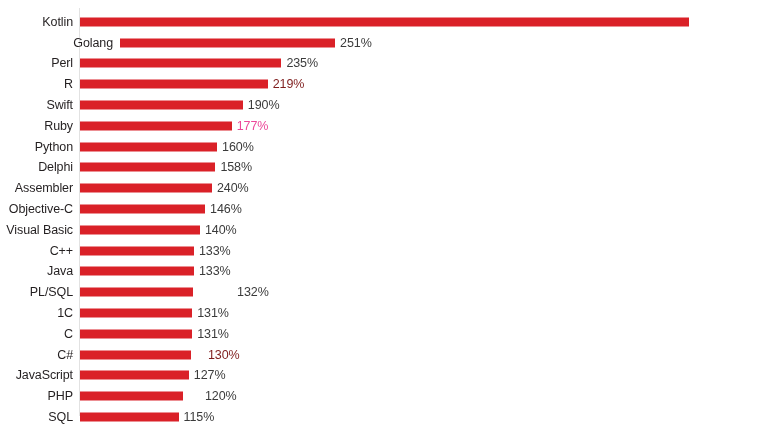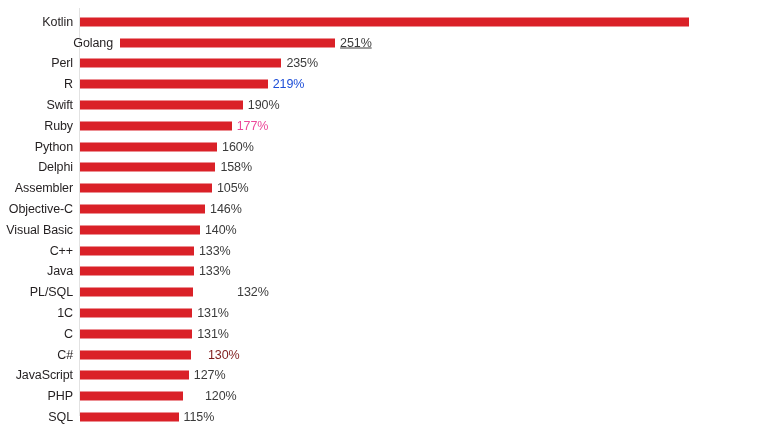--- a/index.html
+++ b/index.html
@@ -91,35 +91,35 @@
           <div class="bar-track" style="width: 634.18px;">
             <div class="bar" style="width: 634.18px; background: rgb(218, 33, 40);"></div>
           </div>
           <div class="value-label" style="left: 719.18px; color: rgb(59, 59, 59);">740%</div>
         </div>
         <div class="bar-row" style="top: 32.3px; margin-left: 40px;">
           <div class="cat-label">Golang</div>
           <div class="bar-track" style="width: 215.107px;">
             <div class="bar" style="width: 215.107px; background: rgb(218, 33, 40);"></div>
           </div>
-          <div class="value-label" style="left: 300.107px; color: rgb(59, 59, 59); text-decoration: underline;">251%</div>
+          <div class="value-label" style="left: 300.107px; color: rgb(59, 59, 59);">251%</div>
         </div>
         <div class="bar-row" style="top: 53.1px;">
           <div class="cat-label">Perl</div>
           <div class="bar-track" style="width: 201.395px;">
             <div class="bar" style="width: 201.395px; background: rgb(218, 33, 40);"></div>
           </div>
           <div class="value-label" style="left: 286.395px; color: rgb(59, 59, 59);">235%</div>
         </div>
         <div class="bar-row" style="top: 73.9px;">
           <div class="cat-label">R</div>
           <div class="bar-track" style="width: 187.683px;">
             <div class="bar" style="width: 187.683px; background: rgb(218, 33, 40);"></div>
           </div>
-          <div class="value-label" style="left: 272.683px; color: #1d4ed8; text-align: center;">219%</div>
+          <div class="value-label" style="left: 272.683px; color: #7f1d1d; text-align: center;">219%</div>
         </div>
         <div class="bar-row" style="top: 94.7px;">
           <div class="cat-label">Swift</div>
           <div class="bar-track" style="width: 162.83px;">
             <div class="bar" style="width: 162.83px; background: rgb(218, 33, 40);"></div>
           </div>
           <div class="value-label" style="left: 247.83px; color: rgb(59, 59, 59);">190%</div>
         </div>
         <div class="bar-row" style="top: 115.5px;">
           <div class="cat-label">Ruby</div>
@@ -140,21 +140,21 @@
           <div class="bar-track" style="width: 135.406px;">
             <div class="bar" style="width: 135.406px; background: rgb(218, 33, 40);"></div>
           </div>
           <div class="value-label" style="left: 220.406px; color: rgb(59, 59, 59);">158%</div>
         </div>
         <div class="bar-row" style="top: 177.9px;">
           <div class="cat-label">Assembler</div>
           <div class="bar-track" style="width: 131.978px;">
             <div class="bar" style="width: 131.978px; background: rgb(218, 33, 40);"></div>
           </div>
-          <div class="value-label" style="left: 216.978px; color: rgb(59, 59, 59);">105%</div>
+          <div class="value-label" style="left: 216.978px; color: rgb(59, 59, 59);">240%</div>
         </div>
         <div class="bar-row" style="top: 198.7px;">
           <div class="cat-label">Objective-C</div>
           <div class="bar-track" style="width: 125.122px;">
             <div class="bar" style="width: 125.122px; background: rgb(218, 33, 40);"></div>
           </div>
           <div class="value-label" style="left: 210.122px; color: rgb(59, 59, 59);">146%</div>
         </div>
         <div class="bar-row" style="top: 219.5px;">
           <div class="cat-label">Visual Basic</div>

